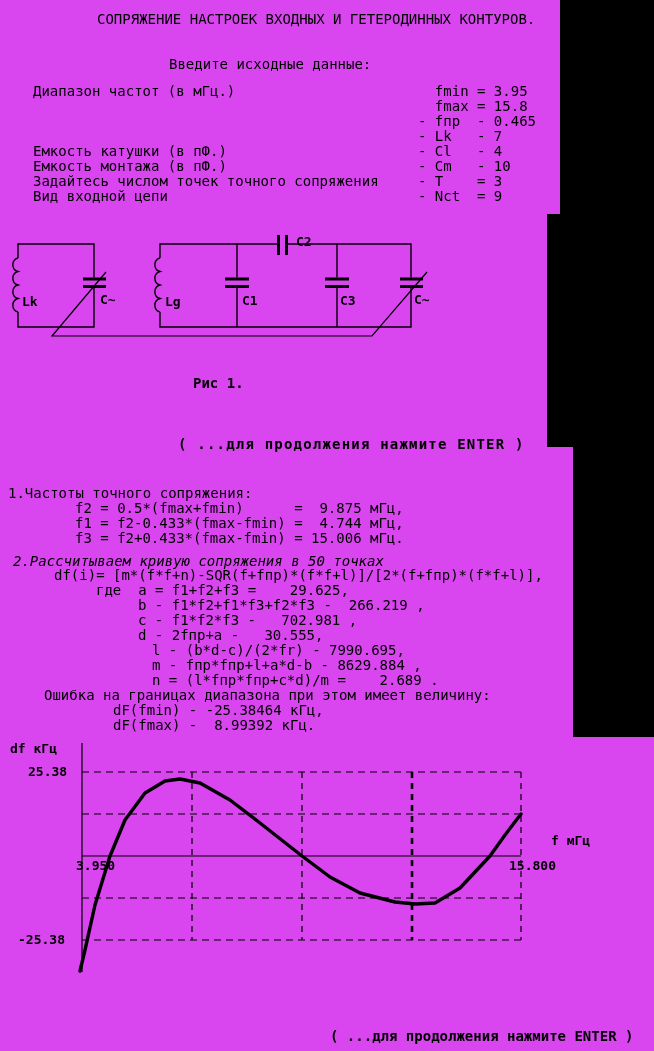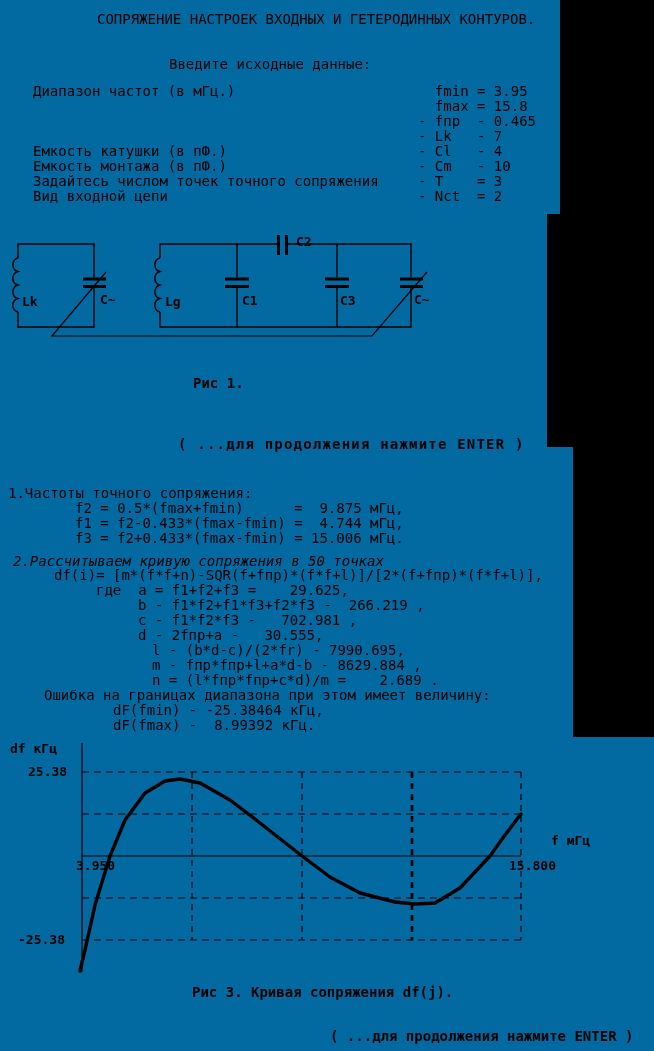--- a/index.html
+++ b/index.html
@@ -1,16 +1,16 @@
 <!DOCTYPE html>
 <html><head>
 <meta charset="utf-8">
 <style>
   html,body{margin:0;padding:0;background:#888;}
-  #screen{position:relative;width:654px;height:1051px;background:#0369a1;overflow:hidden;
+  #screen{position:relative;width:654px;height:1051px;background:#d946ef;overflow:hidden;
           font-family:"DejaVu Sans Mono",monospace;color:#000;}
   .t{position:absolute;font-size:14px;line-height:16px;white-space:pre;}
   .b{font-weight:bold;}
   .wide{letter-spacing:1.2px;}
   .blackbox{position:absolute;background:#000;}
   svg{position:absolute;}
   .wire{stroke:#000;stroke-width:1.4;fill:none;}
   .plate{stroke:#000;stroke-width:3;fill:none;}
   .gang{stroke:#000;stroke-width:1.2;fill:none;}
   .axis{stroke:#000;stroke-width:1.2;fill:none;}
@@ -33,21 +33,21 @@
   <div class="t" style="left:418px;top:98px;">  fmax = 15.8</div>
   <div class="t" style="left:418px;top:113px;">- fпр  - 0.465</div>
   <div class="t" style="left:418px;top:128px;">- Lk   - 7</div>
   <div class="t" style="left:33px;top:143px;">Емкость катушки (в пФ.)</div>
   <div class="t" style="left:418px;top:143px;">- Cl   - 4</div>
   <div class="t" style="left:33px;top:158px;">Емкость монтажа (в пФ.)</div>
   <div class="t" style="left:418px;top:158px;">- Cm   - 10</div>
   <div class="t" style="left:33px;top:173px;">Задайтесь числом точек точного сопряжения</div>
   <div class="t" style="left:418px;top:173px;">- T    = 3</div>
   <div class="t" style="left:33px;top:188px;">Вид входной цепи</div>
-  <div class="t" style="left:418px;top:188px;">- Nct  = 2</div>
+  <div class="t" style="left:418px;top:188px;">- Nct  = 9</div>
 
   <svg style="left:0;top:215px;" width="450" height="135" viewBox="0 0 450 135">
 
     <path class="wire" d="M18,43 L18,29 L94,29 L94,62.5 M94,73 L94,112 L18,112 L18,97"></path>
     <path class="wire" d="M18,43 A7,7 0 0 0 18,56.5 A7,7 0 0 0 18,70 A7,7 0 0 0 18,83.5 A7,7 0 0 0 18,97"></path>
     <path class="plate" d="M83,64 L106,64 M83,71.5 L106,71.5"></path>
 
     <path class="wire" d="M160,43 L160,29 L278,29 M287,29 L411,29 L411,62.5 M411,73 L411,112 L160,112 L160,97"></path>
     <path class="wire" d="M160,43 A7,7 0 0 0 160,56.5 A7,7 0 0 0 160,70 A7,7 0 0 0 160,83.5 A7,7 0 0 0 160,97"></path>
     <path class="plate" d="M278.5,20 L278.5,40 M286.5,20 L286.5,40"></path>
@@ -104,20 +104,19 @@
              L230,65 L260,88 L302,121 L330,142 L360,158 L395,167 L415,169 L435,168
              L460,153 L490,121 L505,100 L521,79"></path>
     <text class="svgtxt" x="10" y="18">df кГц</text>
     <text class="svgtxt" x="28" y="41">25.38</text>
     <text class="svgtxt" x="18" y="209">-25.38</text>
     <text class="svgtxt" x="76" y="135">3.950</text>
     <text class="svgtxt" x="509" y="135">15.800</text>
     <text class="svgtxt" x="551" y="110">f мГц</text>
   </svg>
 
-  <div class="t b" style="left:192px;top:984px;">Рис 3. Кривая сопряжения df(j).</div>
   <div class="t b" style="left:330px;top:1028px;">( ...для продолжения нажмите ENTER )</div>
 
   <div class="blackbox" style="left:560px;top:0px;width:94px;height:214px;"></div>
   <div class="blackbox" style="left:547px;top:214px;width:107px;height:233px;"></div>
   <div class="blackbox" style="left:573px;top:447px;width:81px;height:290px;"></div>
 
 </div>
 
 </body></html>

